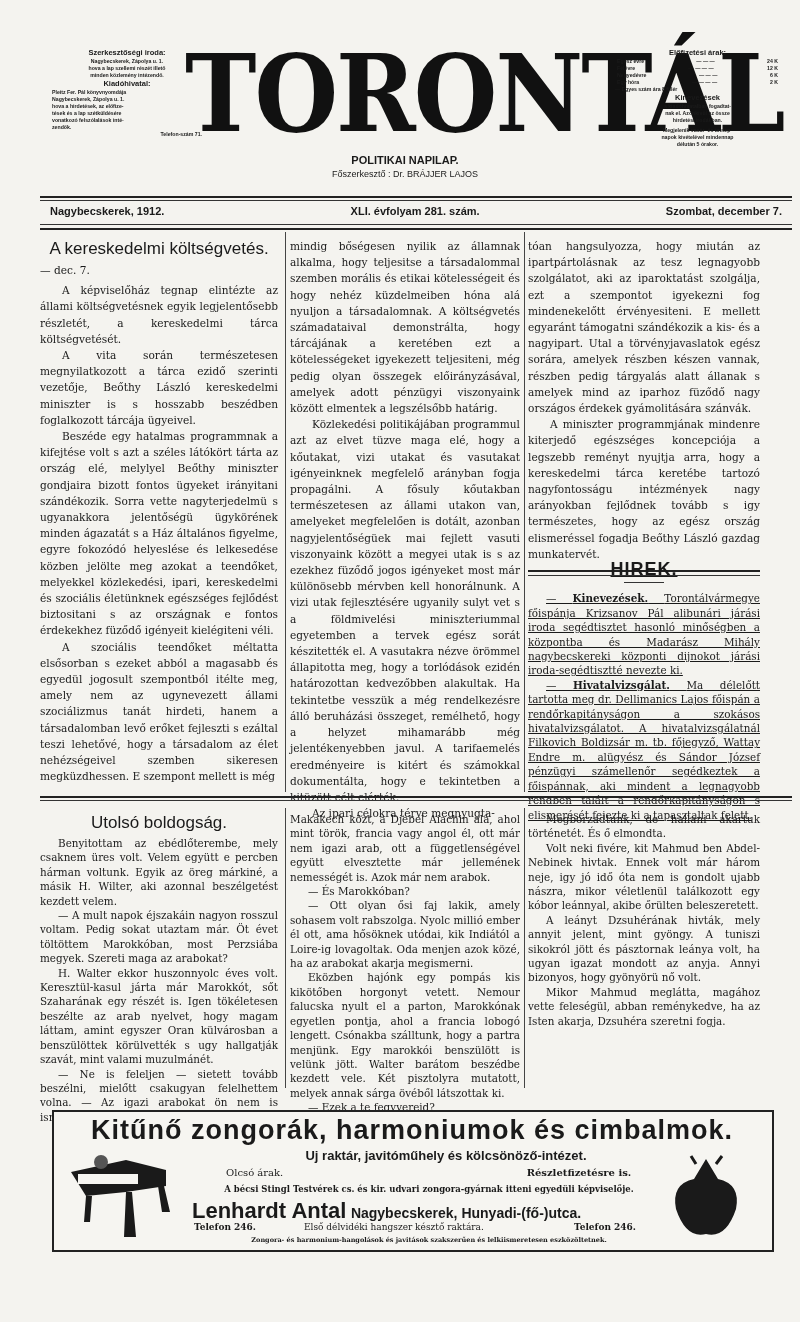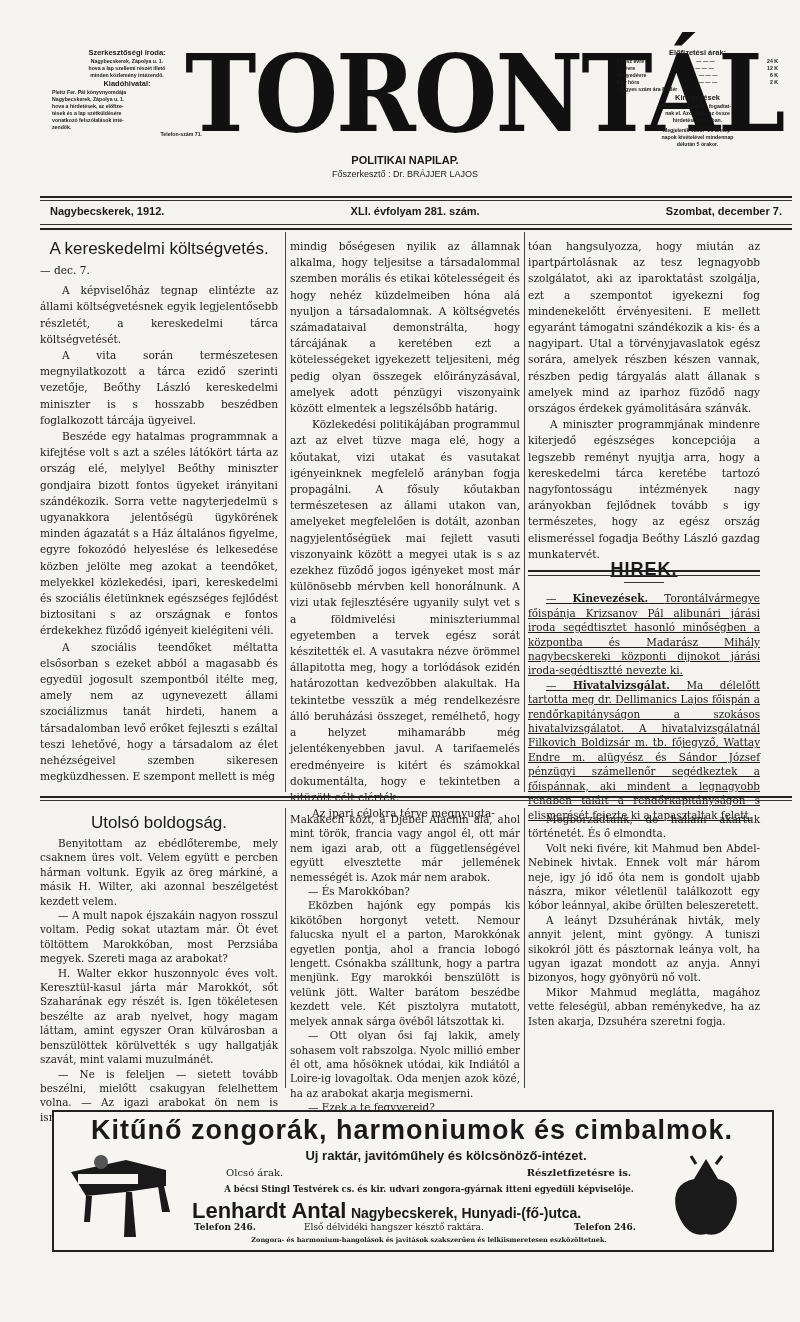--- a/index.html
+++ b/index.html
@@ -152,22 +152,22 @@
     <div class="headline">Utolsó boldogság.</div>
     <p>Benyitottam az ebédlőterembe, mely csaknem üres volt. Velem együtt e percben hárman voltunk. Egyik az öreg márkiné, a másik H. Wilter, aki azonnal beszélgetést kezdett velem.</p>
     <p>— A mult napok éjszakáin nagyon rosszul voltam. Pedig sokat utaztam már. Öt évet töltöttem Marokkóban, most Perzsiába megyek. Szereti maga az arabokat?</p>
     <p>H. Walter ekkor huszonnyolc éves volt. Keresztül-kasul járta már Marokkót, sőt Szaharának egy részét is. Igen tökéletesen beszélte az arab nyelvet, hogy magam láttam, amint egyszer Oran külvárosban a benszülöttek körülvették s ugy hallgatják szavát, mint valami muzulmánét.</p>
     <p>— Ne is feleljen — sietett tovább beszélni, mielőtt csakugyan felelhettem volna. — Az igazi arabokat ön nem is ismerheti, amig nem járt lent Fez és</p>
   </div>
   <div class="vline" style="left:245px; top:808px; height:280px;"></div>
   <div class="col col2" style="left:250px; top:812px; width:230px;">
     <p class="noi">Makakech közt, a Djebel Aiachin alá, ahol mint török, francia vagy angol él, ott már nem igazi arab, ott a függetlenségével együtt elvesztette már jellemének nemességét is. Azok már nem arabok.</p>
     <p>— És Marokkóban?</p>
+    <p>— Ott olyan ősi faj lakik, amely sohasem volt rabszolga. Nyolc millió ember él ott, ama hősöknek utódai, kik Indiától a Loire-ig lovagoltak. Oda menjen azok közé, ha az arabokat akarja megismerni.</p>
     <p>Eközben hajónk egy pompás kis kikötőben horgonyt vetett. Nemour falucska nyult el a parton, Marokkónak egyetlen pontja, ahol a francia lobogó lengett. Csónakba szálltunk, hogy a partra menjünk. Egy marokkói benszülött is velünk jött. Walter barátom beszédbe kezdett vele. Két pisztolyra mutatott, melyek annak sárga övéből látszottak ki.</p>
-    <p>— Ott olyan ősi faj lakik, amely sohasem volt rabszolga. Nyolc millió ember él ott, ama hősöknek utódai, kik Indiától a Loire-ig lovagoltak. Oda menjen azok közé, ha az arabokat akarja megismerni.</p>
     <p>— Ezek a te fegyvereid?</p>
     <p>Az arab gunyosan mosolygott, aztán</p>
   </div>
   <div class="vline" style="left:484px; top:808px; height:280px;"></div>
   <div class="col col2" style="left:488px; top:812px; width:232px;">
     <p>Megborzadtunk, de hallani akartuk történetét. És ő elmondta.</p>
     <p>Volt neki fivére, kit Mahmud ben Abdel-Nebinek hivtak. Ennek volt már három neje, igy jó idő óta nem is gondolt ujabb nászra, mikor véletlenül találkozott egy kóbor leánnyal, akibe őrülten beleszeretett.</p>
     <p>A leányt Dzsuhérának hivták, mely annyit jelent, mint gyöngy. A tuniszi sikokról jött és pásztornak leánya volt, ha ugyan igazat mondott az anyja. Annyi bizonyos, hogy gyönyörü nő volt.</p>
     <p>Mikor Mahmud meglátta, magához vette feleségül, abban reménykedve, ha az Isten akarja, Dzsuhéra szeretni fogja.</p>
   </div>

